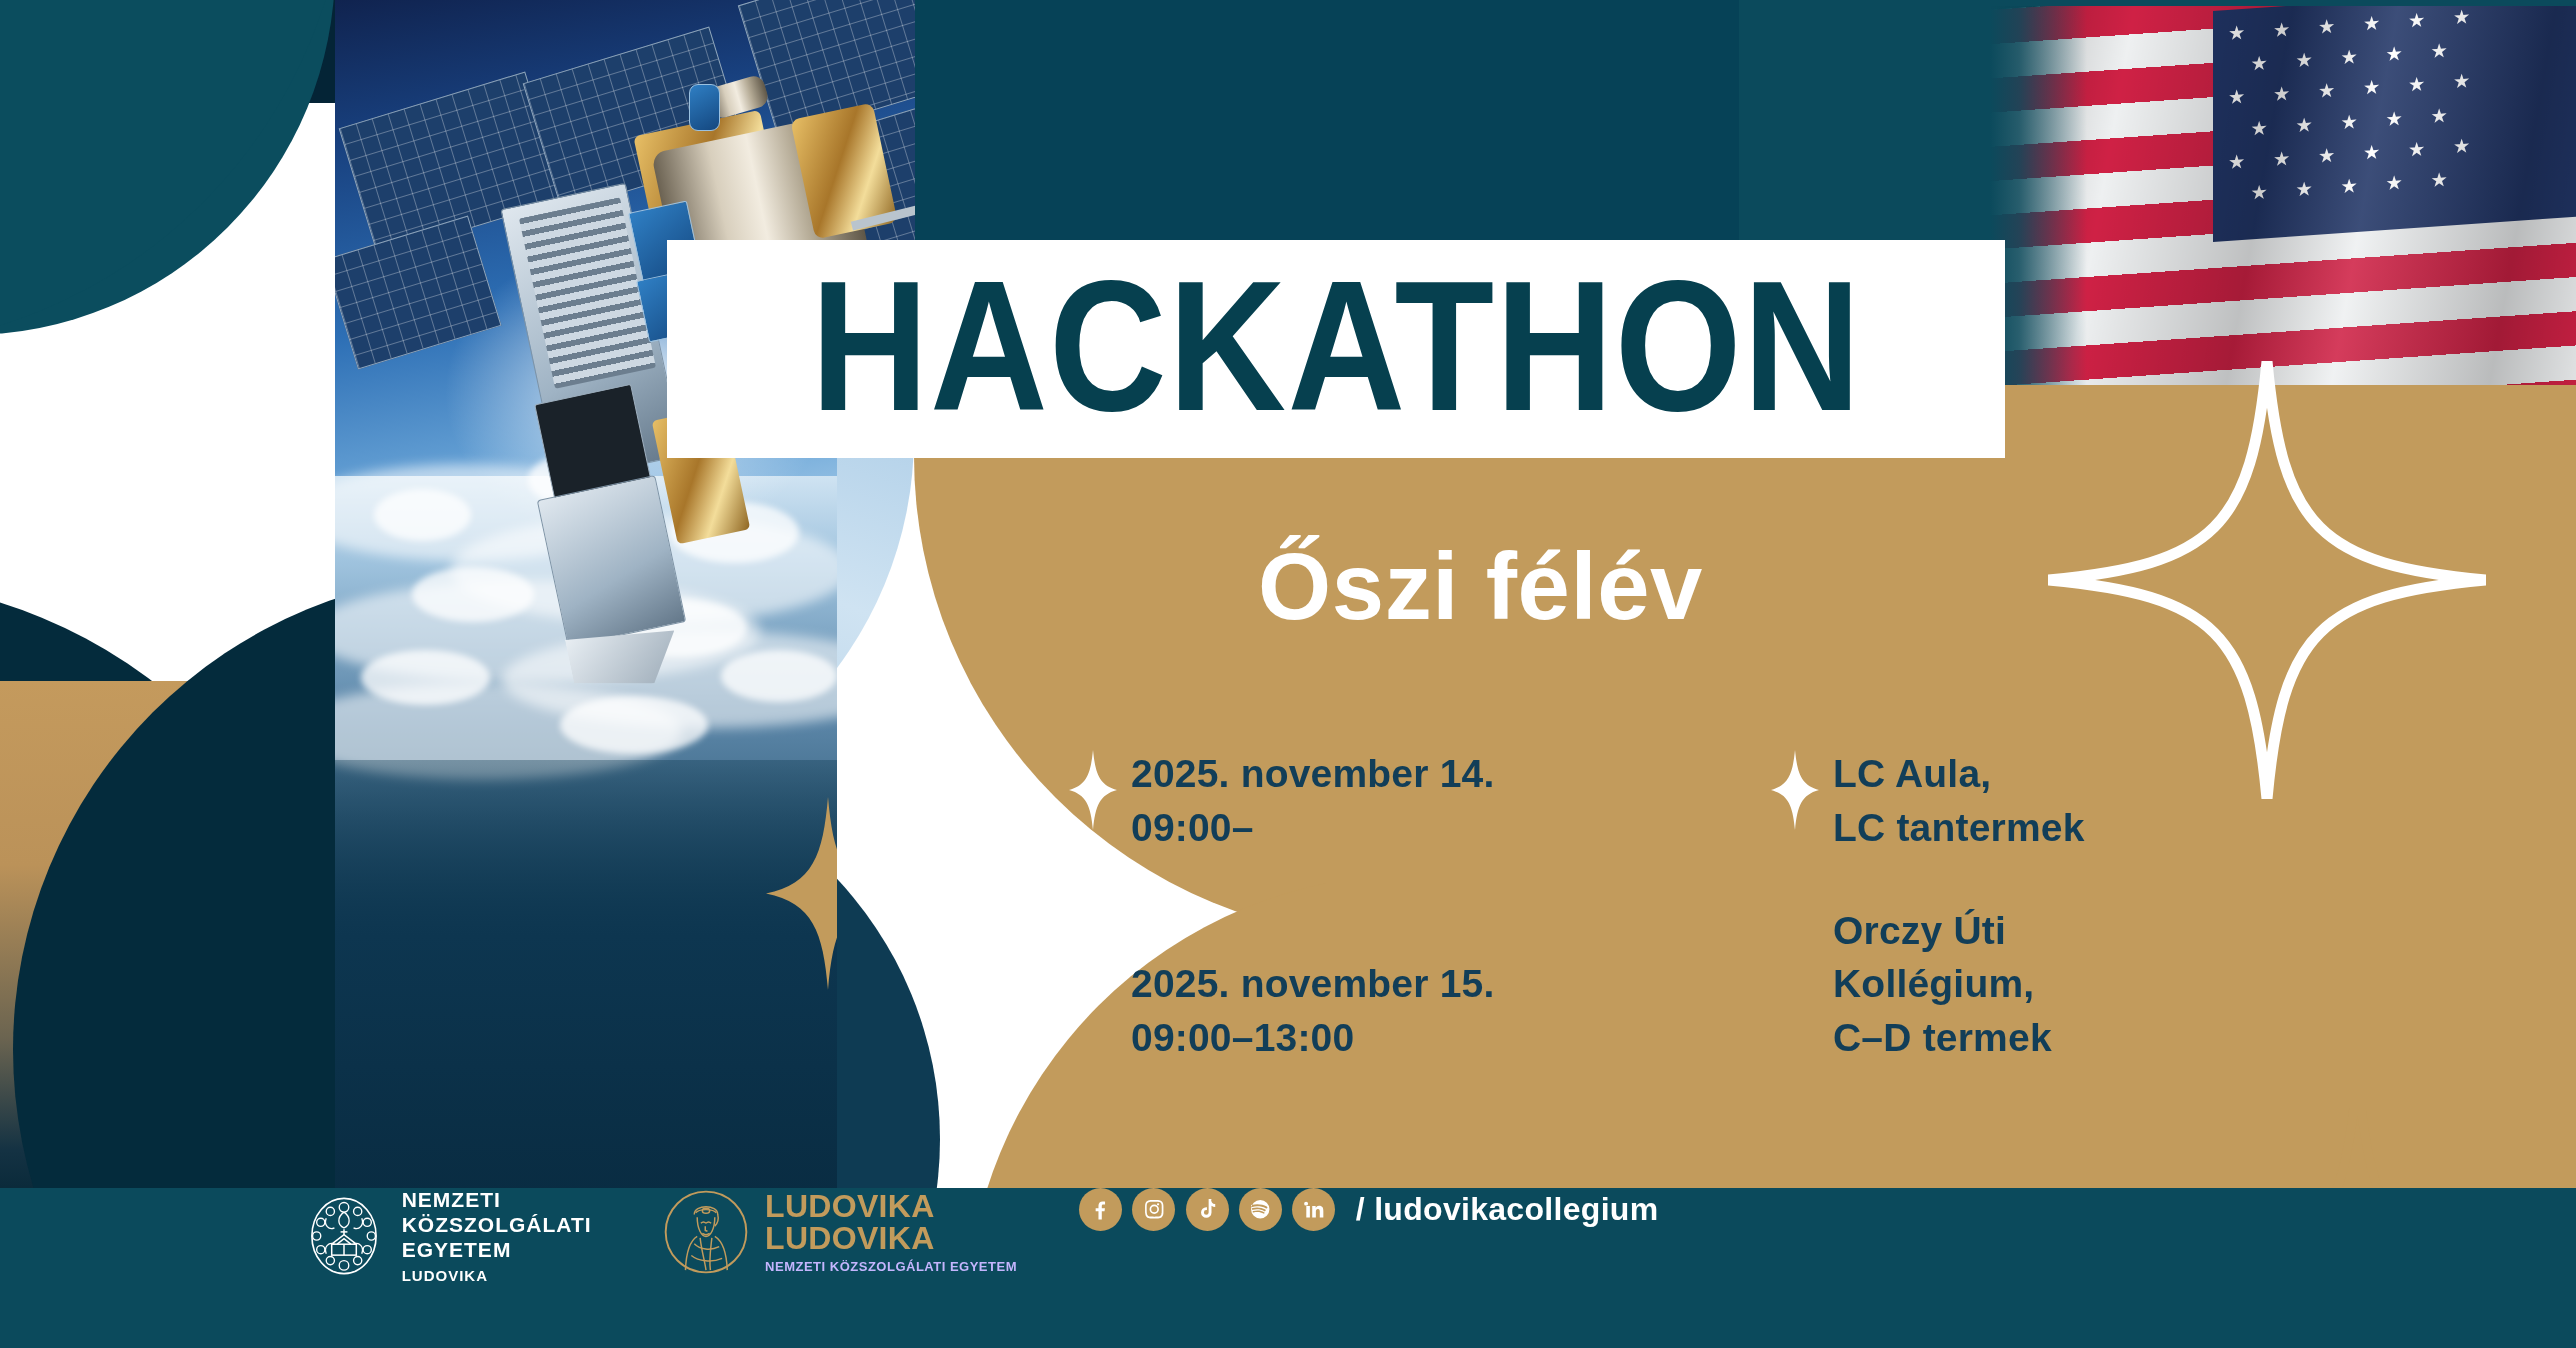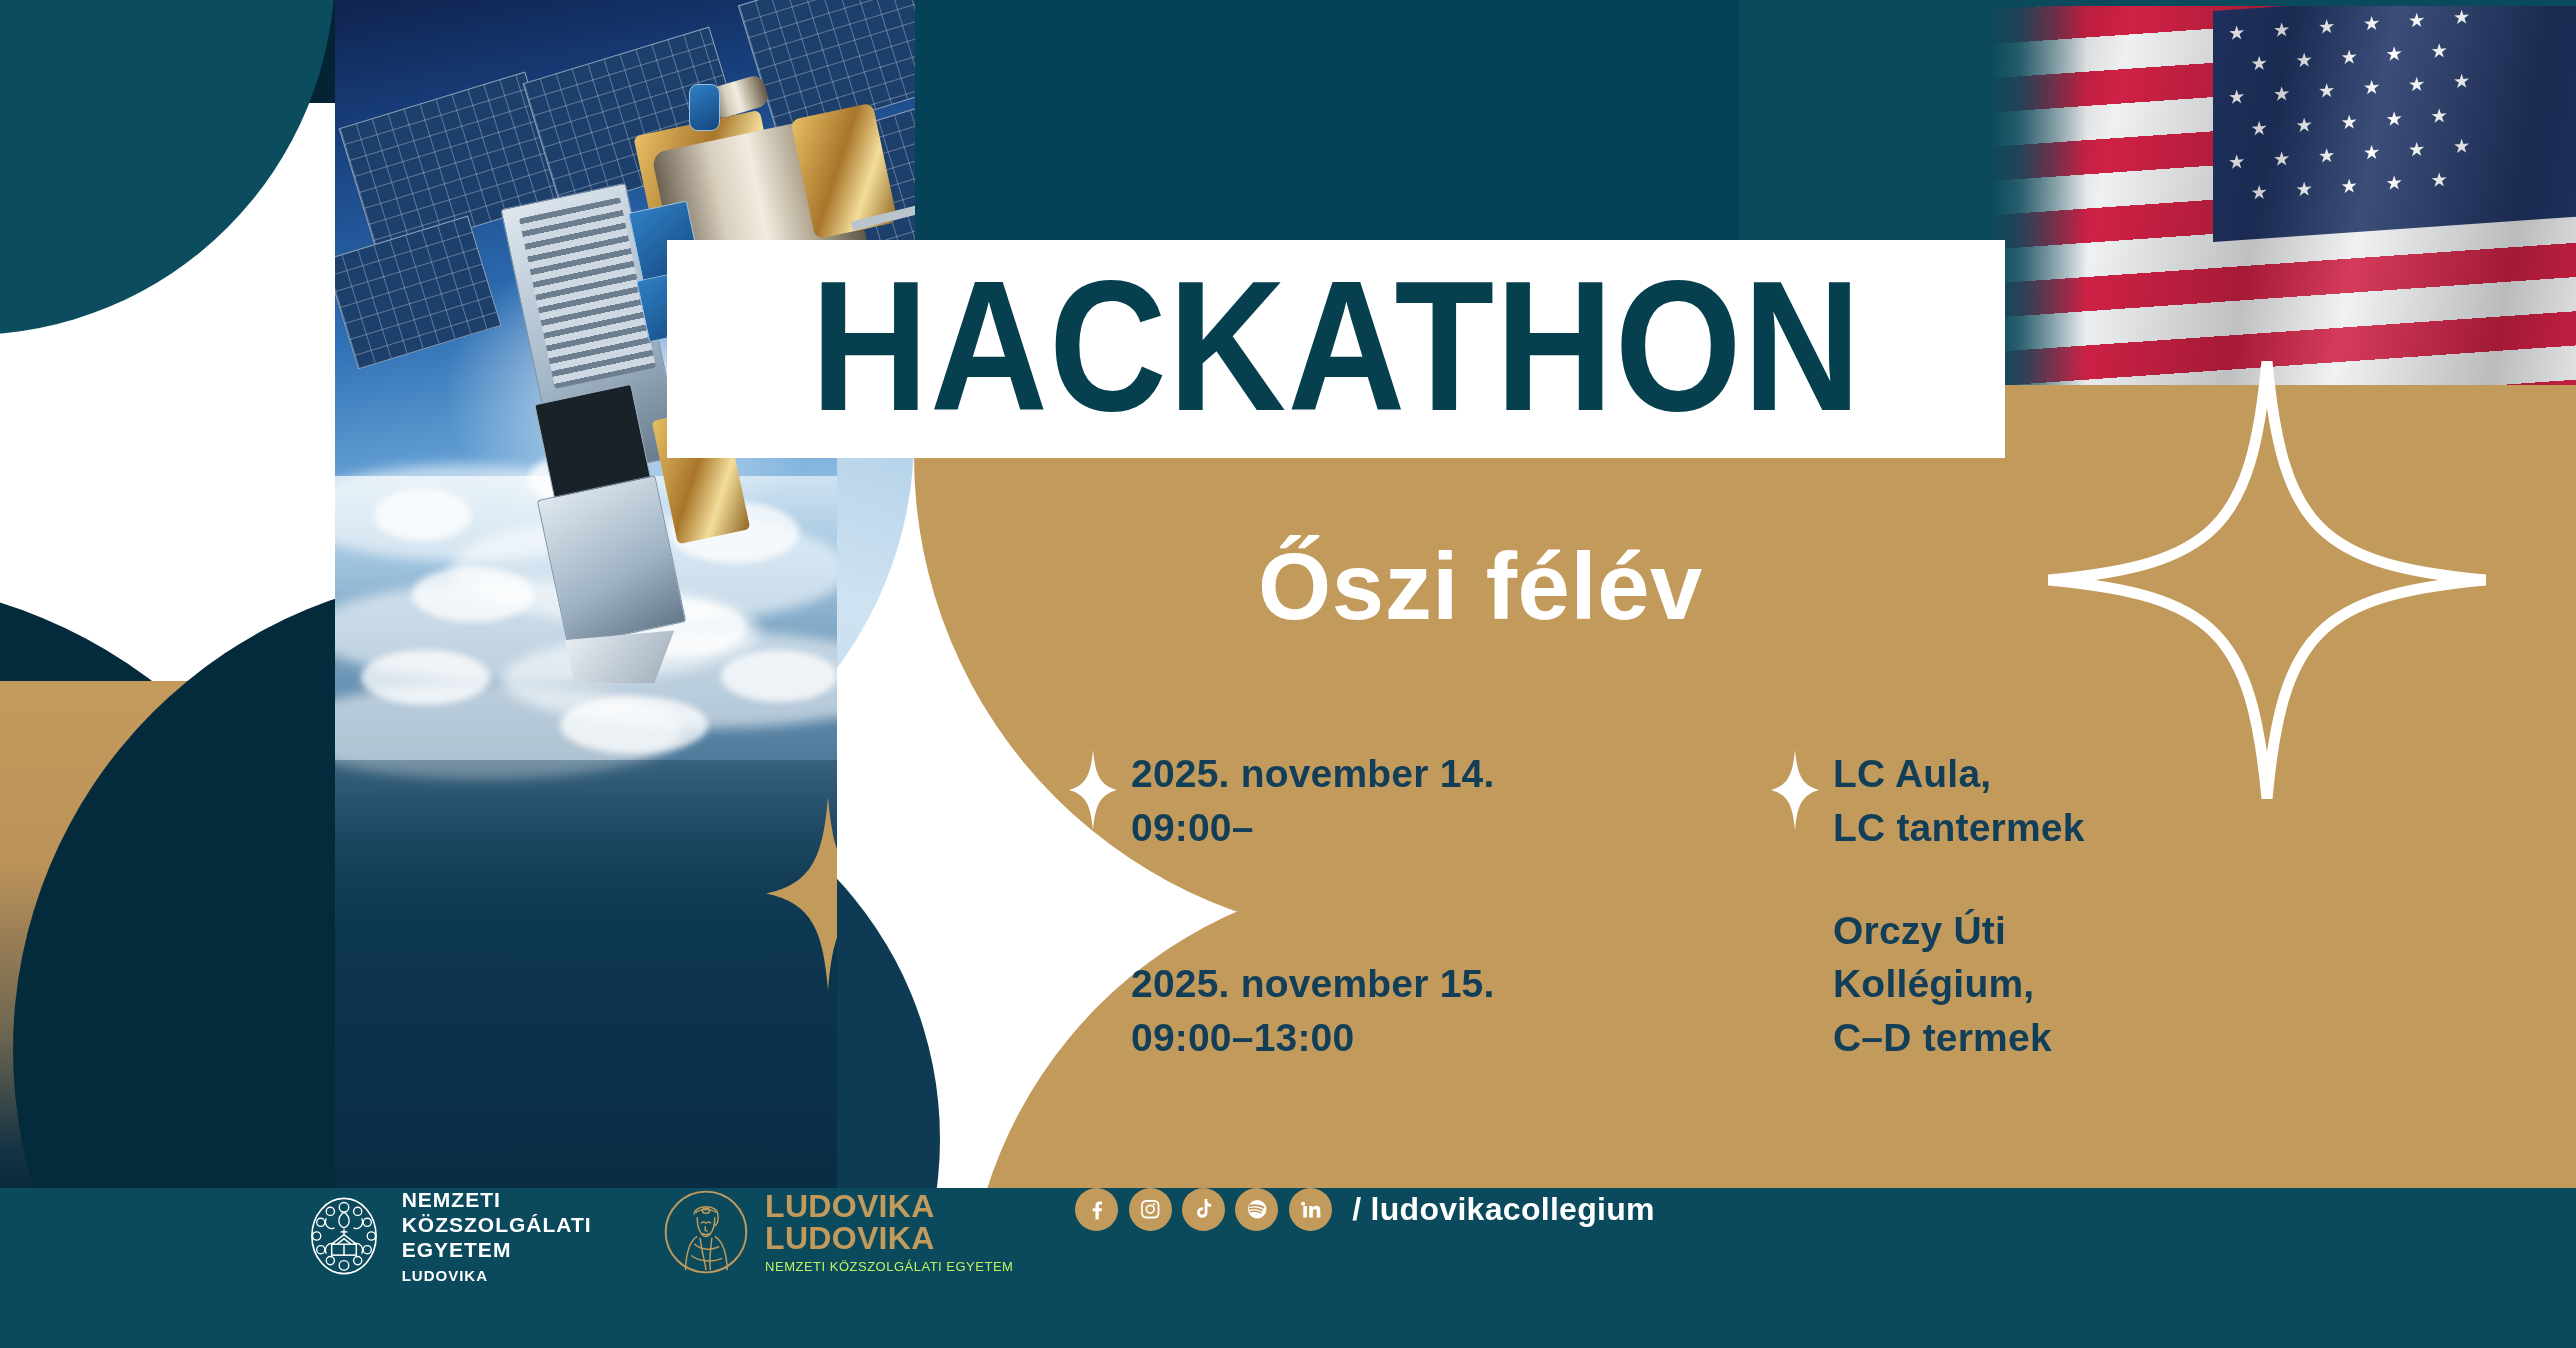--- a/index.html
+++ b/index.html
@@ -89,21 +89,21 @@
   
   #footer{left:0;top:1188px;width:2576px;height:160px;background:#0b4a5c;}
   #footer-content{position:absolute;left:303px;top:0;height:160px;display:flex;align-items:flex-start;}
   .logo-nke{display:flex;align-items:center;margin-right:70px;}
   .logo-nke .mark{width:82px;height:82px;margin-right:16.7px;flex:0 0 82px;}
   .logo-nke .words{color:#fff;font-weight:700;font-size:21px;line-height:1.18;letter-spacing:1px;}
   .logo-nke .sub{color:#fff;font-weight:700;font-size:15px;letter-spacing:1px;margin-top:4.5px;}
   .logo-lc{display:flex;align-items:center;margin-right:62px;}
   .logo-lc .mark{width:88px;height:88px;margin-right:15.5px;flex:0 0 88px;}
   .logo-lc .big{color:#c29b5c;font-weight:700;font-size:32px;line-height:1.02;letter-spacing:0.3px;}
-  .logo-lc .small{color:#bef264;font-weight:400;font-size:13px;letter-spacing:0.5px;margin-top:4.5px;}
+  .logo-lc .small{color:#c4b5fd;font-weight:700;font-size:13px;letter-spacing:0.5px;margin-top:4.5px;}
   #social{display:flex;align-items:center;}
   .si{width:43px;height:43px;border-radius:50%;background:#c29b5c;margin-right:10.3px;
       display:flex;align-items:center;justify-content:center;}
   .si svg{width:24.5px;height:24.5px;fill:#fff;}
   #handle{color:#fff;font-weight:700;font-size:32px;margin-left:10.3px;letter-spacing:0.3px;}
 </style>
 </head>
 <body>
 
 <div id="poster">

